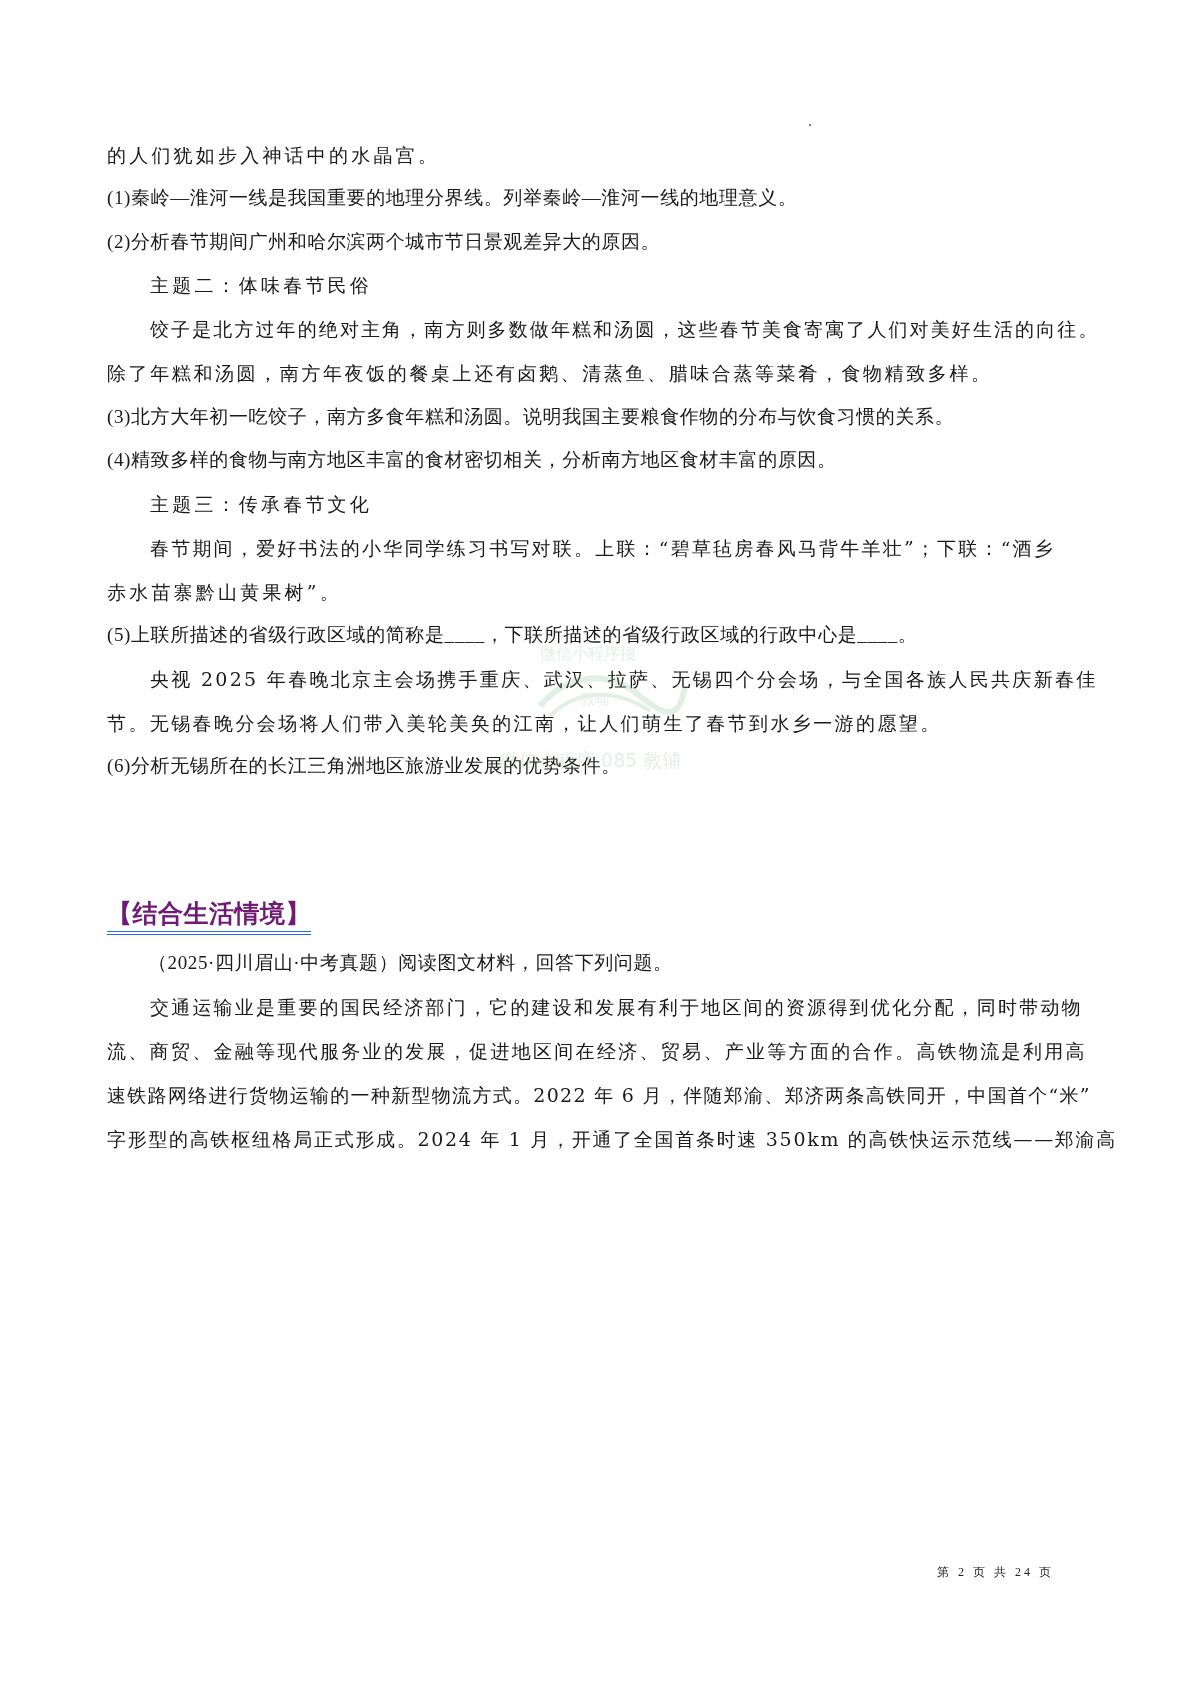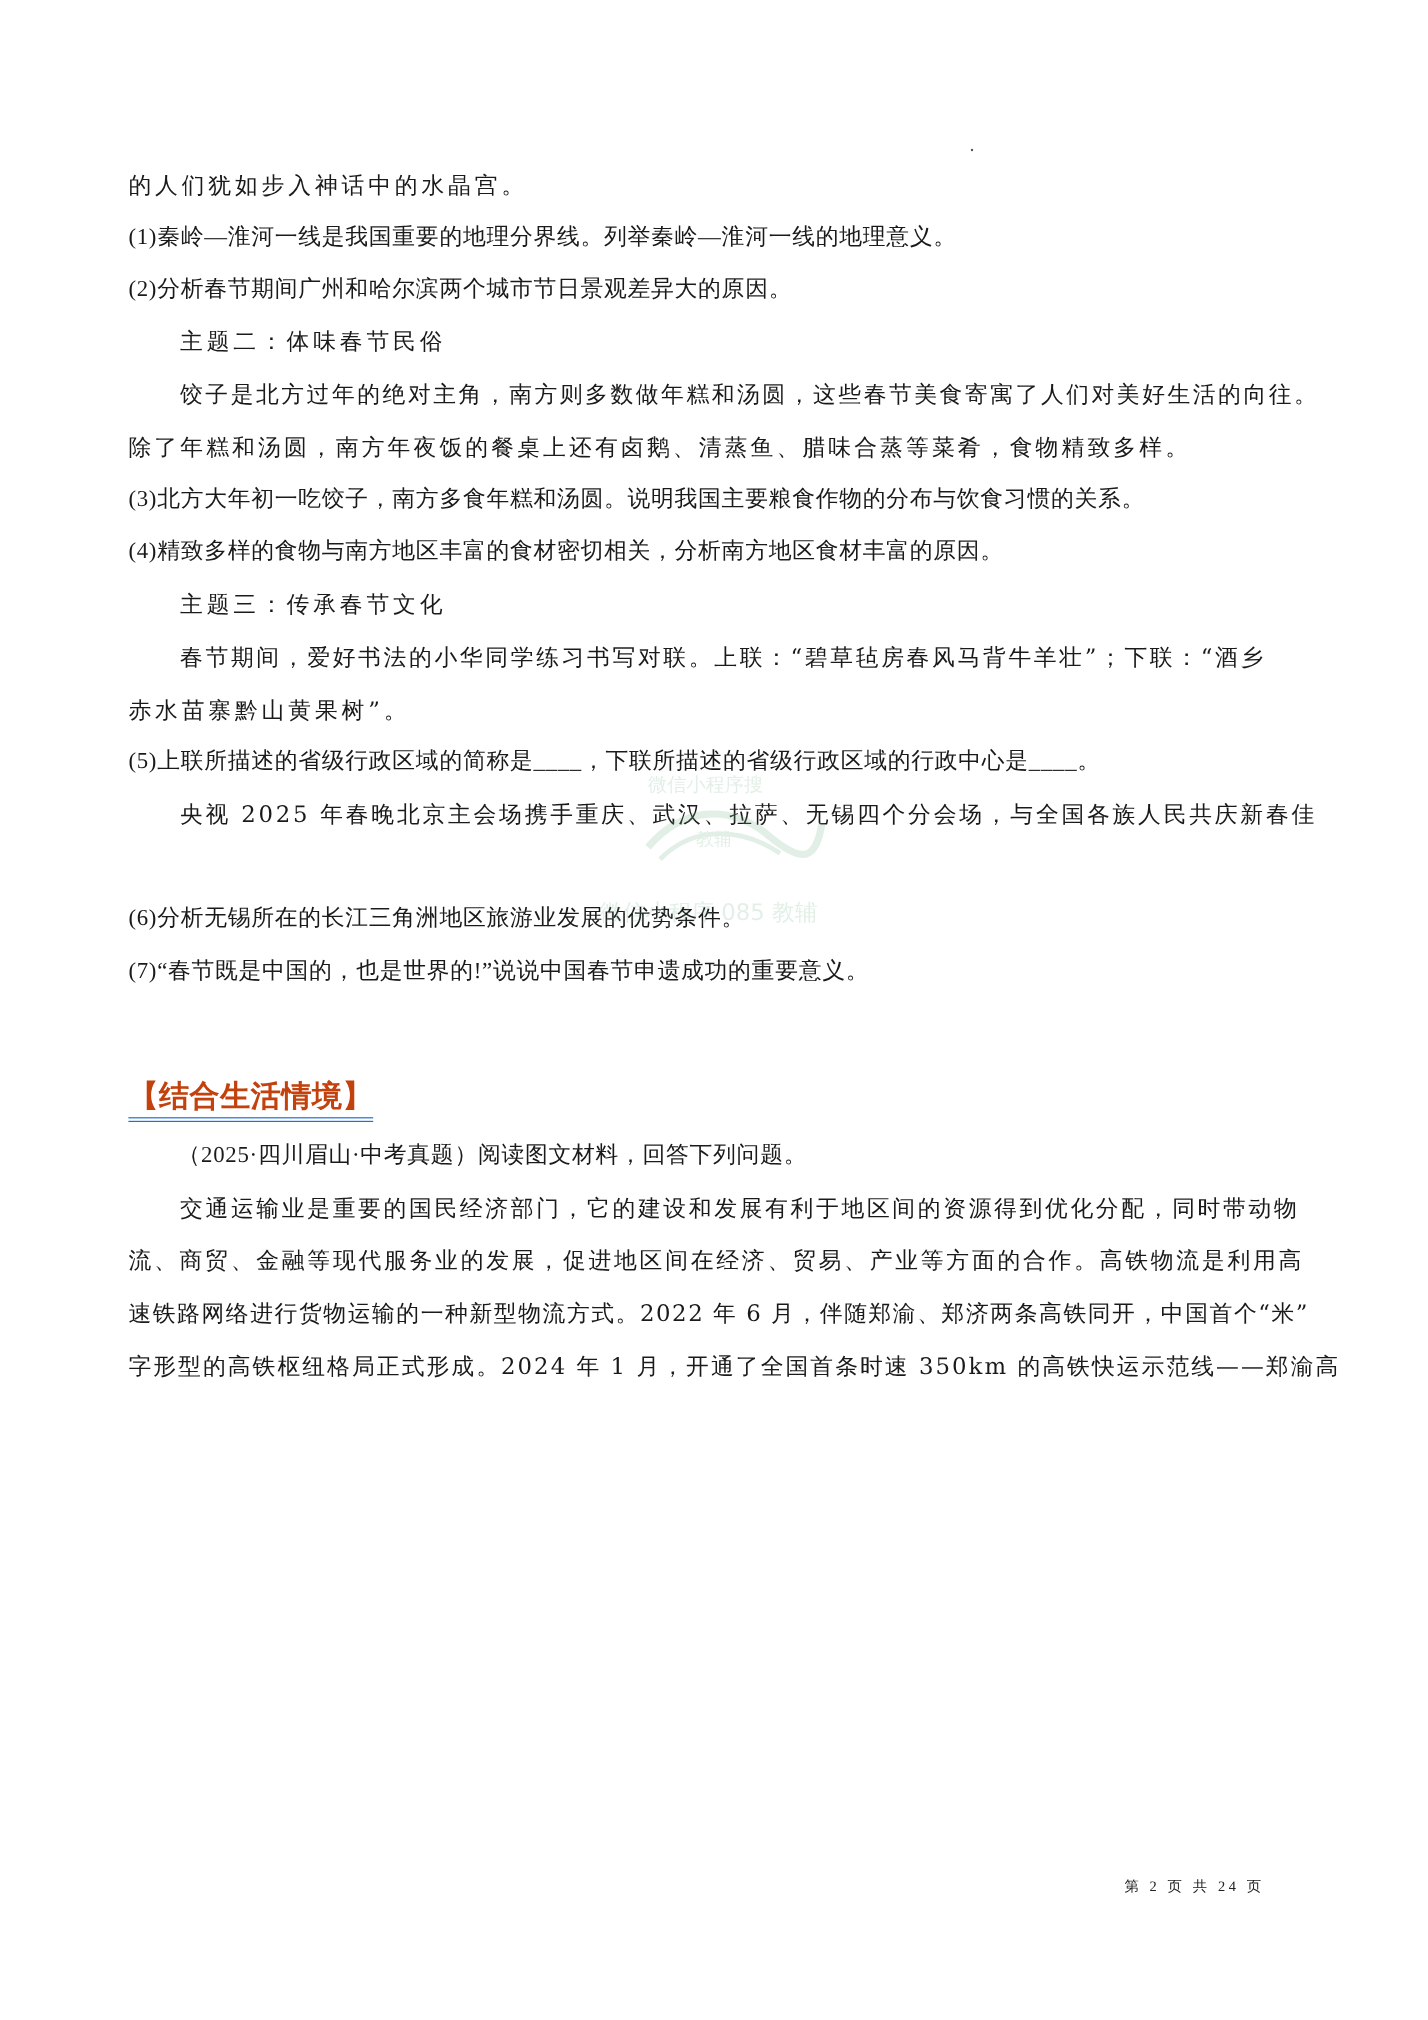--- a/index.html
+++ b/index.html
@@ -47,21 +47,21 @@
     }
     .indent { left: 150px; }
     .heading-blue {
       position: absolute;
       left: 107px;
       top: 899px;
       font-family: "DejaVu Sans", "Liberation Sans", sans-serif;
       font-weight: bold;
       font-size: 25px;
       line-height: 30px;
-      color: #c2410c;
+      color: #701a75;
       letter-spacing: 0.5px;
       padding-bottom: 2px;
       border-bottom: 4px double #1f6fd6;
     }
     .watermark {
       position: absolute;
       left: 520px;
       top: 640px;
       width: 180px;
       height: 150px;
@@ -104,23 +104,23 @@
   <div class="line song" style="top:405px;">(3)北方大年初一吃饺子，南方多食年糕和汤圆。说明我国主要粮食作物的分布与饮食习惯的关系。</div>
   <div class="line song" style="top:448px;">(4)精致多样的食物与南方地区丰富的食材密切相关，分析南方地区食材丰富的原因。</div>
 
   <div class="line kai indent" style="top:492px;">主题三：传承春节文化</div>
   <div class="line kai indent" style="top:536px; letter-spacing:2.2px;">春节期间，爱好书法的小华同学练习书写对联。上联：“碧草毡房春风马背牛羊壮”；下联：“酒乡</div>
   <div class="line kai" style="top:580px;">赤水苗寨黔山黄果树”。</div>
 
   <div class="line song" style="top:623px;">(5)上联所描述的省级行政区域的简称是____，下联所描述的省级行政区域的行政中心是____。</div>
 
   <div class="line kai indent" style="top:667px; letter-spacing:2.3px;">央视 2025 年春晚北京主会场携手重庆、武汉、拉萨、无锡四个分会场，与全国各族人民共庆新春佳</div>
+  <div class="line kai" style="top:711px; letter-spacing:2.4px;">节。无锡春晚分会场将人们带入美轮美奂的江南，让人们萌生了春节到水乡一游的愿望。</div>
 
   <div class="line song" style="top:754px;">(6)分析无锡所在的长江三角洲地区旅游业发展的优势条件。</div>
-  <div class="line song" style="top:798px;">(7)“春节既是中国的，也是世界的!”说说中国春节申遗成功的重要意义。</div>
 
   <div class="heading-blue">【结合生活情境】</div>
 
   <div class="line song" style="top:951px; left:103px;margin-left:45px;">（2025·四川眉山·中考真题）阅读图文材料，回答下列问题。</div>
 
   <div class="line kai indent" style="top:995px; letter-spacing:2.2px;">交通运输业是重要的国民经济部门，它的建设和发展有利于地区间的资源得到优化分配，同时带动物</div>
   <div class="line kai" style="top:1039px; letter-spacing:2.3px;">流、商贸、金融等现代服务业的发展，促进地区间在经济、贸易、产业等方面的合作。高铁物流是利用高</div>
   <div class="line kai" style="top:1083px; letter-spacing:1.3px;">速铁路网络进行货物运输的一种新型物流方式。2022 年 6 月，伴随郑渝、郑济两条高铁同开，中国首个“米”</div>
   <div class="line kai" style="top:1127px; letter-spacing:1.7px;">字形型的高铁枢纽格局正式形成。2024 年 1 月，开通了全国首条时速 350km 的高铁快运示范线——郑渝高</div>
 

